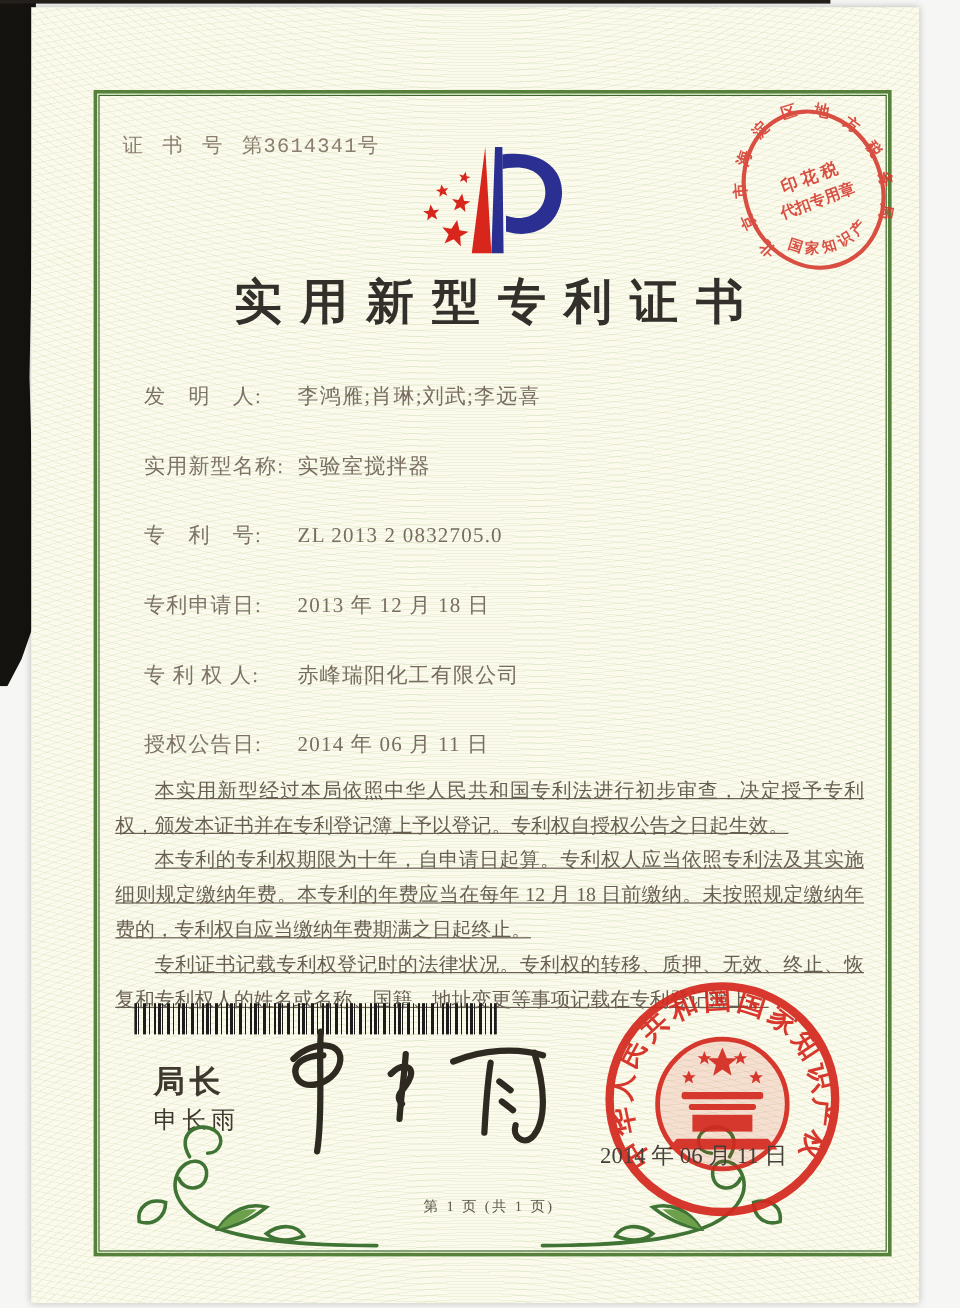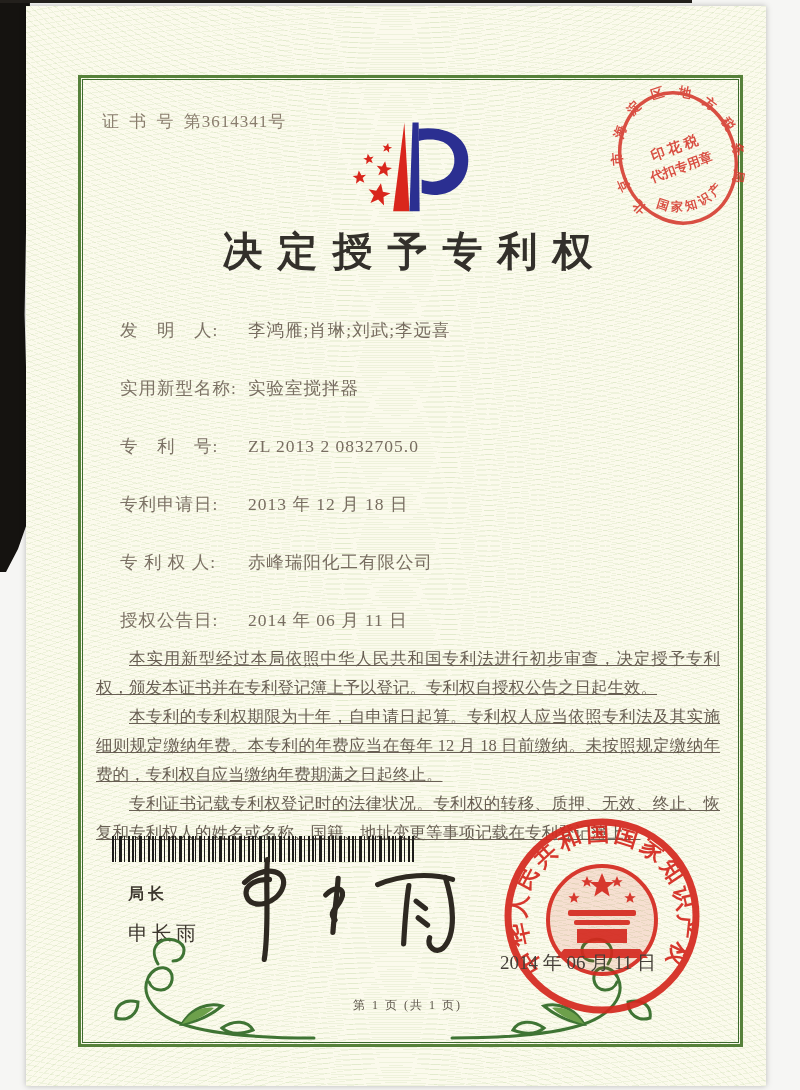--- a/index.html
+++ b/index.html
@@ -26,20 +26,21 @@
   .frame{
     position:absolute;left:52px;top:69px;width:659px;height:966px;
     border:3px solid #56813a;
   }
   .frame::before{
     content:"";position:absolute;inset:1px;border:1px solid #3c6a2c;
   }
   .cert-no{
     position:absolute;left:76px;top:104px;font-size:17px;color:#8a7e6e;
     letter-spacing:3px;
+    font-family:Liberation Mono, monospace;
   }
   .cert-no .num{letter-spacing:1px;}
   .tax-stamp{position:absolute;left:577px;top:70px;width:150px;height:165px;opacity:.88;}
   .logo{position:absolute;left:302px;top:110px;width:168px;height:118px;}
   .title{
     position:absolute;left:52px;top:218px;width:659px;text-align:center;
     font-size:40px;font-weight:600;color:#33302b;letter-spacing:15px;text-indent:15px;
   }
   .fields{position:absolute;left:94px;top:314px;width:560px;}
   .field-row{display:flex;margin-bottom:38px;font-size:17.5px;color:#7c7265;line-height:20px;}
@@ -52,21 +53,21 @@
   .paras p{margin:0;text-indent:2em;text-decoration:underline;}
   .barcode{
     position:absolute;left:86px;top:830px;width:302px;height:26px;
     background:repeating-linear-gradient(90deg,
       #1d1c1a 0 2px,rgba(0,0,0,0) 2px 3px,
       #1d1c1a 3px 4px,rgba(0,0,0,0) 4px 7px,
       #1d1c1a 7px 10px,rgba(0,0,0,0) 10px 12px,
       #1d1c1a 12px 13px,rgba(0,0,0,0) 13px 16px,
       #1d1c1a 16px 18px,rgba(0,0,0,0) 18px 20px);
   }
-  .signer-title{position:absolute;left:102px;top:878px;font-size:16px;color:#3e382f;letter-spacing:4px;font-weight:600;}
+  .signer-title{position:absolute;left:102px;top:878px;font-size:26px;color:#3e382f;letter-spacing:4px;font-weight:600;}
   .signer-name{position:absolute;left:102px;top:914px;font-size:20px;color:#3e382f;letter-spacing:4px;font-weight:400;}
   .signature{position:absolute;left:179px;top:845px;width:260px;height:115px;}
   .seal{position:absolute;left:464px;top:812px;width:224px;height:200px;}
   .seal-date{
     position:absolute;left:474px;top:944px;width:180px;font-size:19px;color:#443f38;
     letter-spacing:0px;z-index:7;font-family:"Liberation Serif","DejaVu Serif",serif;
   }
   .footer{
     position:absolute;left:52px;top:991px;width:659px;text-align:center;
     font-size:12px;color:#5d564b;letter-spacing:2px;
@@ -119,21 +120,21 @@
       <use href="#star" transform="translate(31,60) scale(0.70) rotate(-6)"></use>
       <use href="#star" transform="translate(50,77) scale(1.15) rotate(10)"></use>
     </g>
     <path fill="#d9261c" d="M75,6 L64,93 L80,93 Z"></path>
     <g fill="#2b2f91">
       <path d="M83,6 L80,93 L90,93 L89,6 Z"></path>
       <path d="M89,12 C126,8 142,28 137,51 C132,74 110,81 92,75 L92,62 C108,68 122,60 124,46 C126,29 112,19 89,24 Z"></path>
     </g>
   </svg>
 
-  <div class="title">决定授予专利权</div>
+  <div class="title">实用新型专利证书</div>
 
   <div class="fields">
     <div class="field-row">
       <span class="field-label">发　明　人:</span>
       <span class="field-value">李鸿雁;肖琳;刘武;李远喜</span>
     </div>
     <div class="field-row">
       <span class="field-label">实用新型名称:</span>
       <span class="field-value">实验室搅拌器</span>
     </div>

